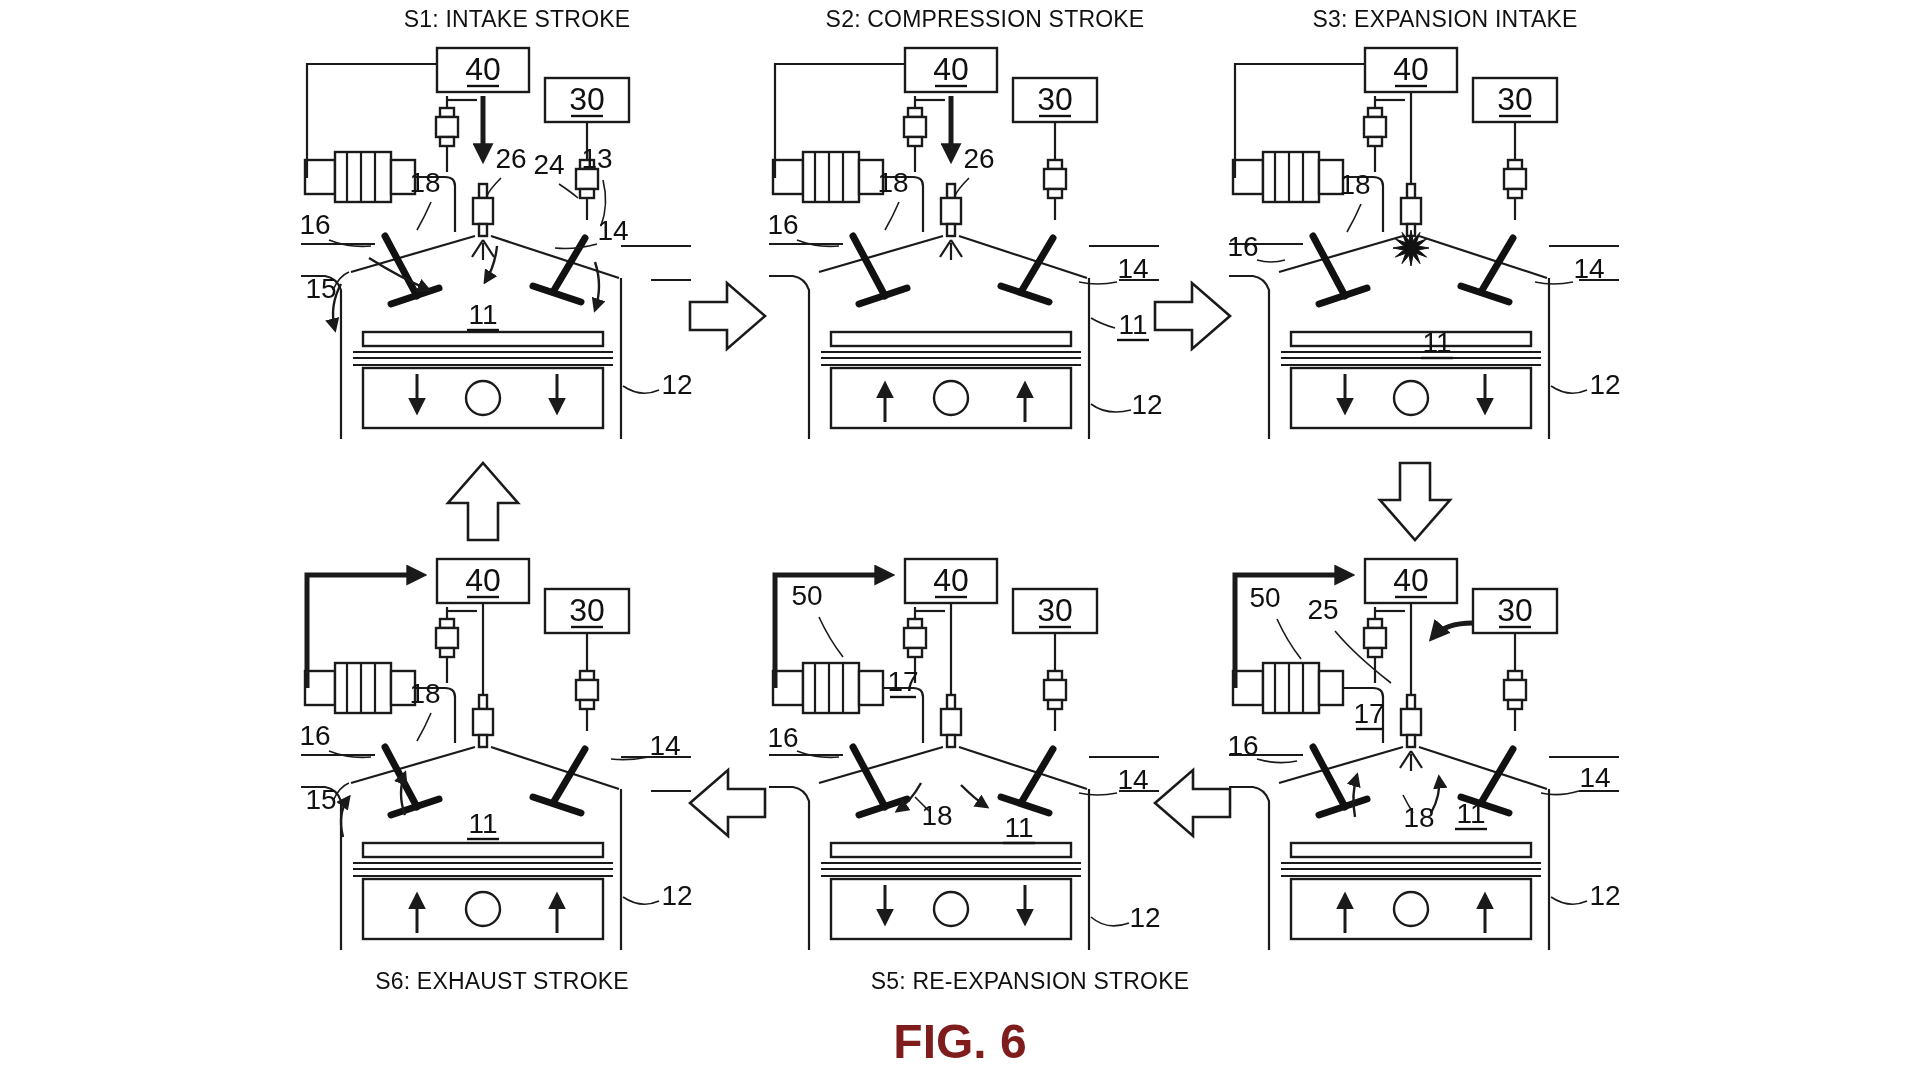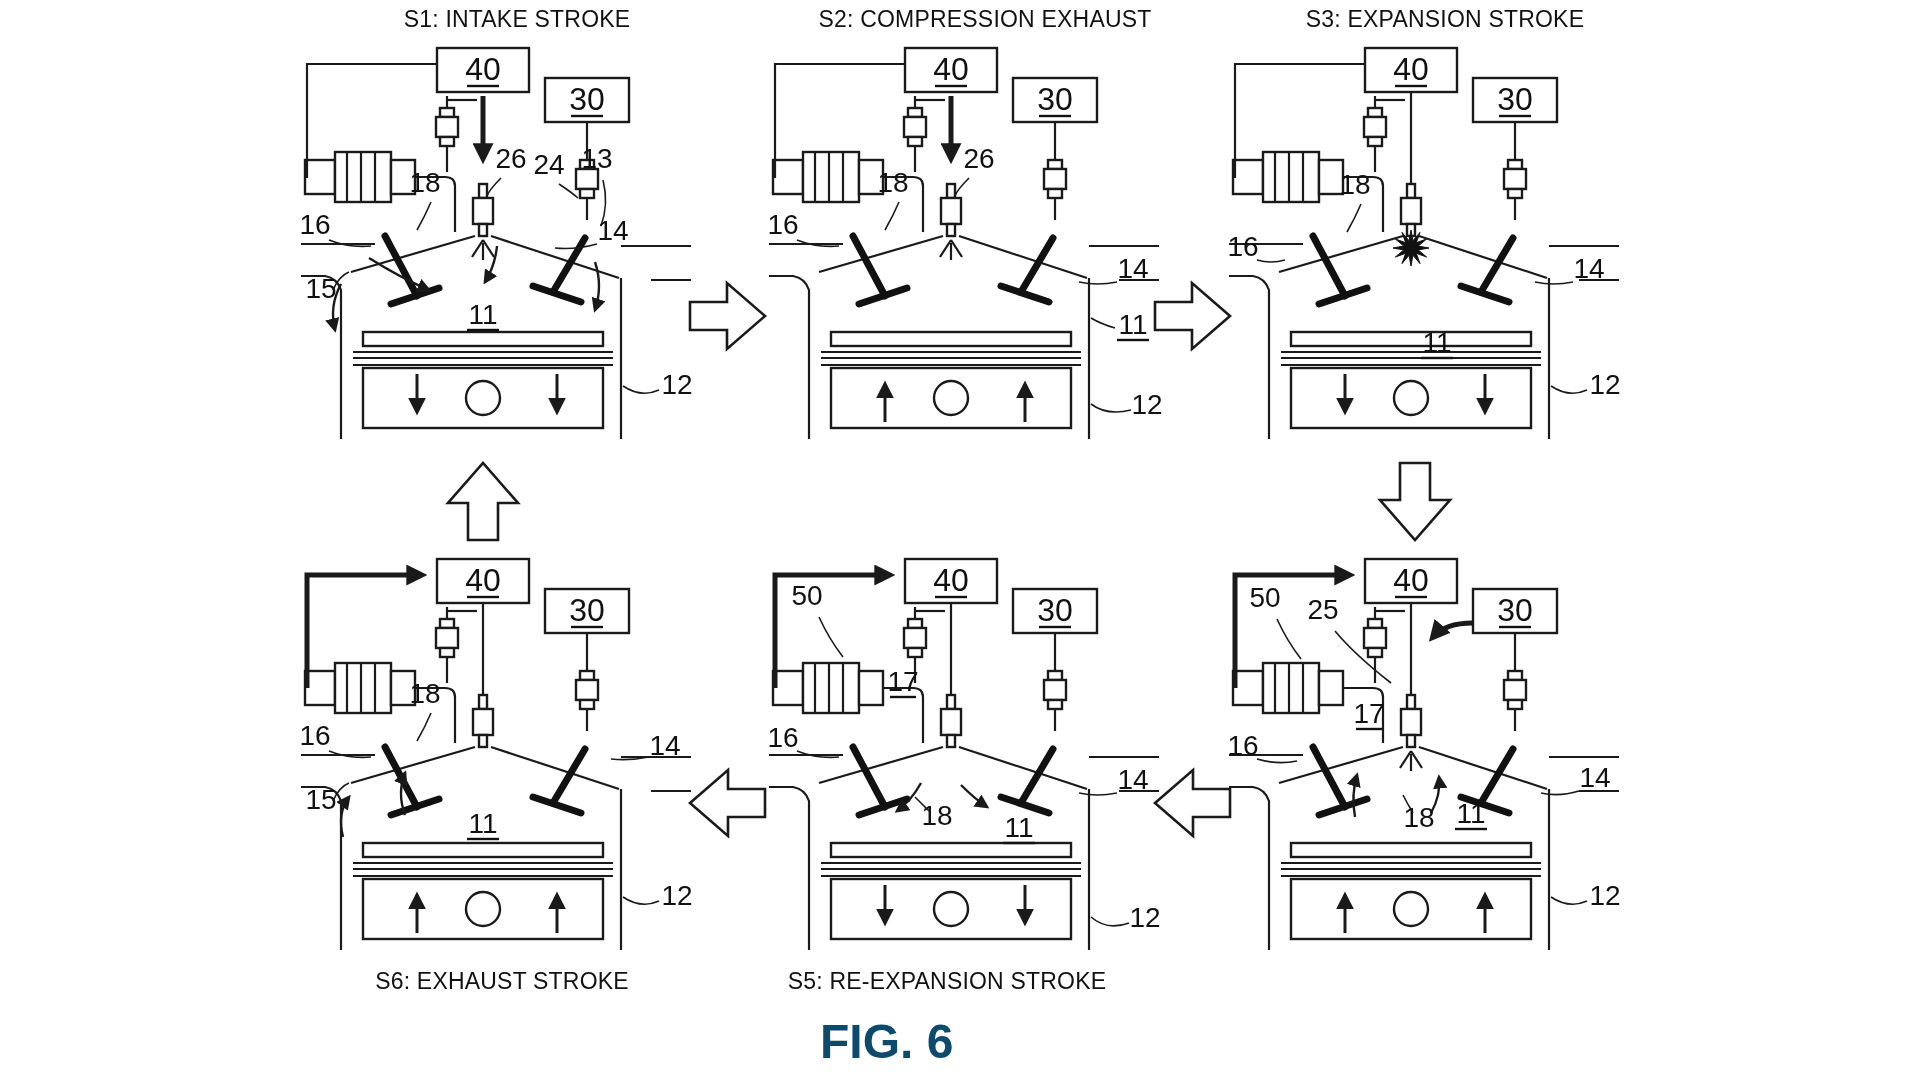--- a/index.html
+++ b/index.html
@@ -1,22 +1,22 @@
 <!DOCTYPE html>
 <html><head>
 <meta charset="utf-8">
 <style>
   html,body{margin:0;padding:0;background:#ffffff;}
   #page{position:relative;width:1876px;height:1080px;background:#fff;overflow:hidden;
         font-family:"Liberation Sans", sans-serif;}
   .panel-title{position:absolute;width:480px;text-align:center;font-size:23px;color:#111;
                font-weight:500;letter-spacing:0.2px;white-space:nowrap;}
   .psvg{position:absolute;width:480px;height:420px;}
-  .fig-caption{position:absolute;left:820px;top:1014px;width:280px;text-align:left;
-               font-size:48px;font-weight:bold;color:#0c4a6e;}
+  .fig-caption{position:absolute;left:820px;top:1014px;width:280px;text-align:center;
+               font-size:48px;font-weight:bold;color:#7f1d1d;}
   
   .shp{fill:#fff;stroke:#1a1a1a;stroke-width:2.4;}
   .w2{fill:none;stroke:#1a1a1a;stroke-width:2.2;}
   .w5{fill:none;stroke:#1a1a1a;stroke-width:5;}
   .vl{fill:none;stroke:#111;stroke-width:7;stroke-linecap:round;}
   .fa{fill:none;stroke:#1a1a1a;stroke-width:2.4;}
   .pa{fill:none;stroke:#1a1a1a;stroke-width:3;}
   .ld{fill:none;stroke:#1a1a1a;stroke-width:1.6;}
   .ul{fill:none;stroke:#111;stroke-width:2.4;}
   .num{font-family:"Liberation Sans",sans-serif;font-size:28px;fill:#111;text-anchor:middle;}
@@ -100,23 +100,23 @@
         <line class="pa" x1="280" y1="340" x2="280" y2="378" marker-end="url(#mk)"></line>
       </g>
       <g id="pau">
         <line class="pa" x1="140" y1="388" x2="140" y2="350" marker-end="url(#mk)"></line>
         <line class="pa" x1="280" y1="388" x2="280" y2="350" marker-end="url(#mk)"></line>
       </g>
     </defs>
   </svg>
 
   <div class="panel-title" style="left:277px;top:6px">S1: INTAKE STROKE</div>
-  <div class="panel-title" style="left:745px;top:6px">S2: COMPRESSION EXHAUST</div>
-  <div class="panel-title" style="left:1205px;top:6px">S3: EXPANSION STROKE</div>
-  <div class="panel-title" style="left:707px;top:968px">S5: RE-EXPANSION STROKE</div>
+  <div class="panel-title" style="left:745px;top:6px">S2: COMPRESSION STROKE</div>
+  <div class="panel-title" style="left:1205px;top:6px">S3: EXPANSION INTAKE</div>
+  <div class="panel-title" style="left:790px;top:968px">S5: RE-EXPANSION STROKE</div>
   <div class="panel-title" style="left:262px;top:968px">S6: EXHAUST STROKE</div>
 
   <svg class="psvg" style="left:277px;top:34px" viewBox="0 0 480 420">
     <use href="#engbody"></use>
     <path class="w2" d="M160,30 H30 V143 H28"></path>
     <line class="w5" x1="206" y1="62" x2="206" y2="124" marker-end="url(#mkb)"></line>
     <path class="w2" d="M206,206 L195,223 M206,209 V226 M206,206 L217,223"></path>
     <path class="fa" d="M92,224 Q124,244 152,256" marker-end="url(#mk)"></path>
     <path class="fa" d="M220,212 Q218,232 208,248" marker-end="url(#mk)"></path>
     <path class="fa" d="M318,228 Q326,252 318,276" marker-end="url(#mk)"></path>

